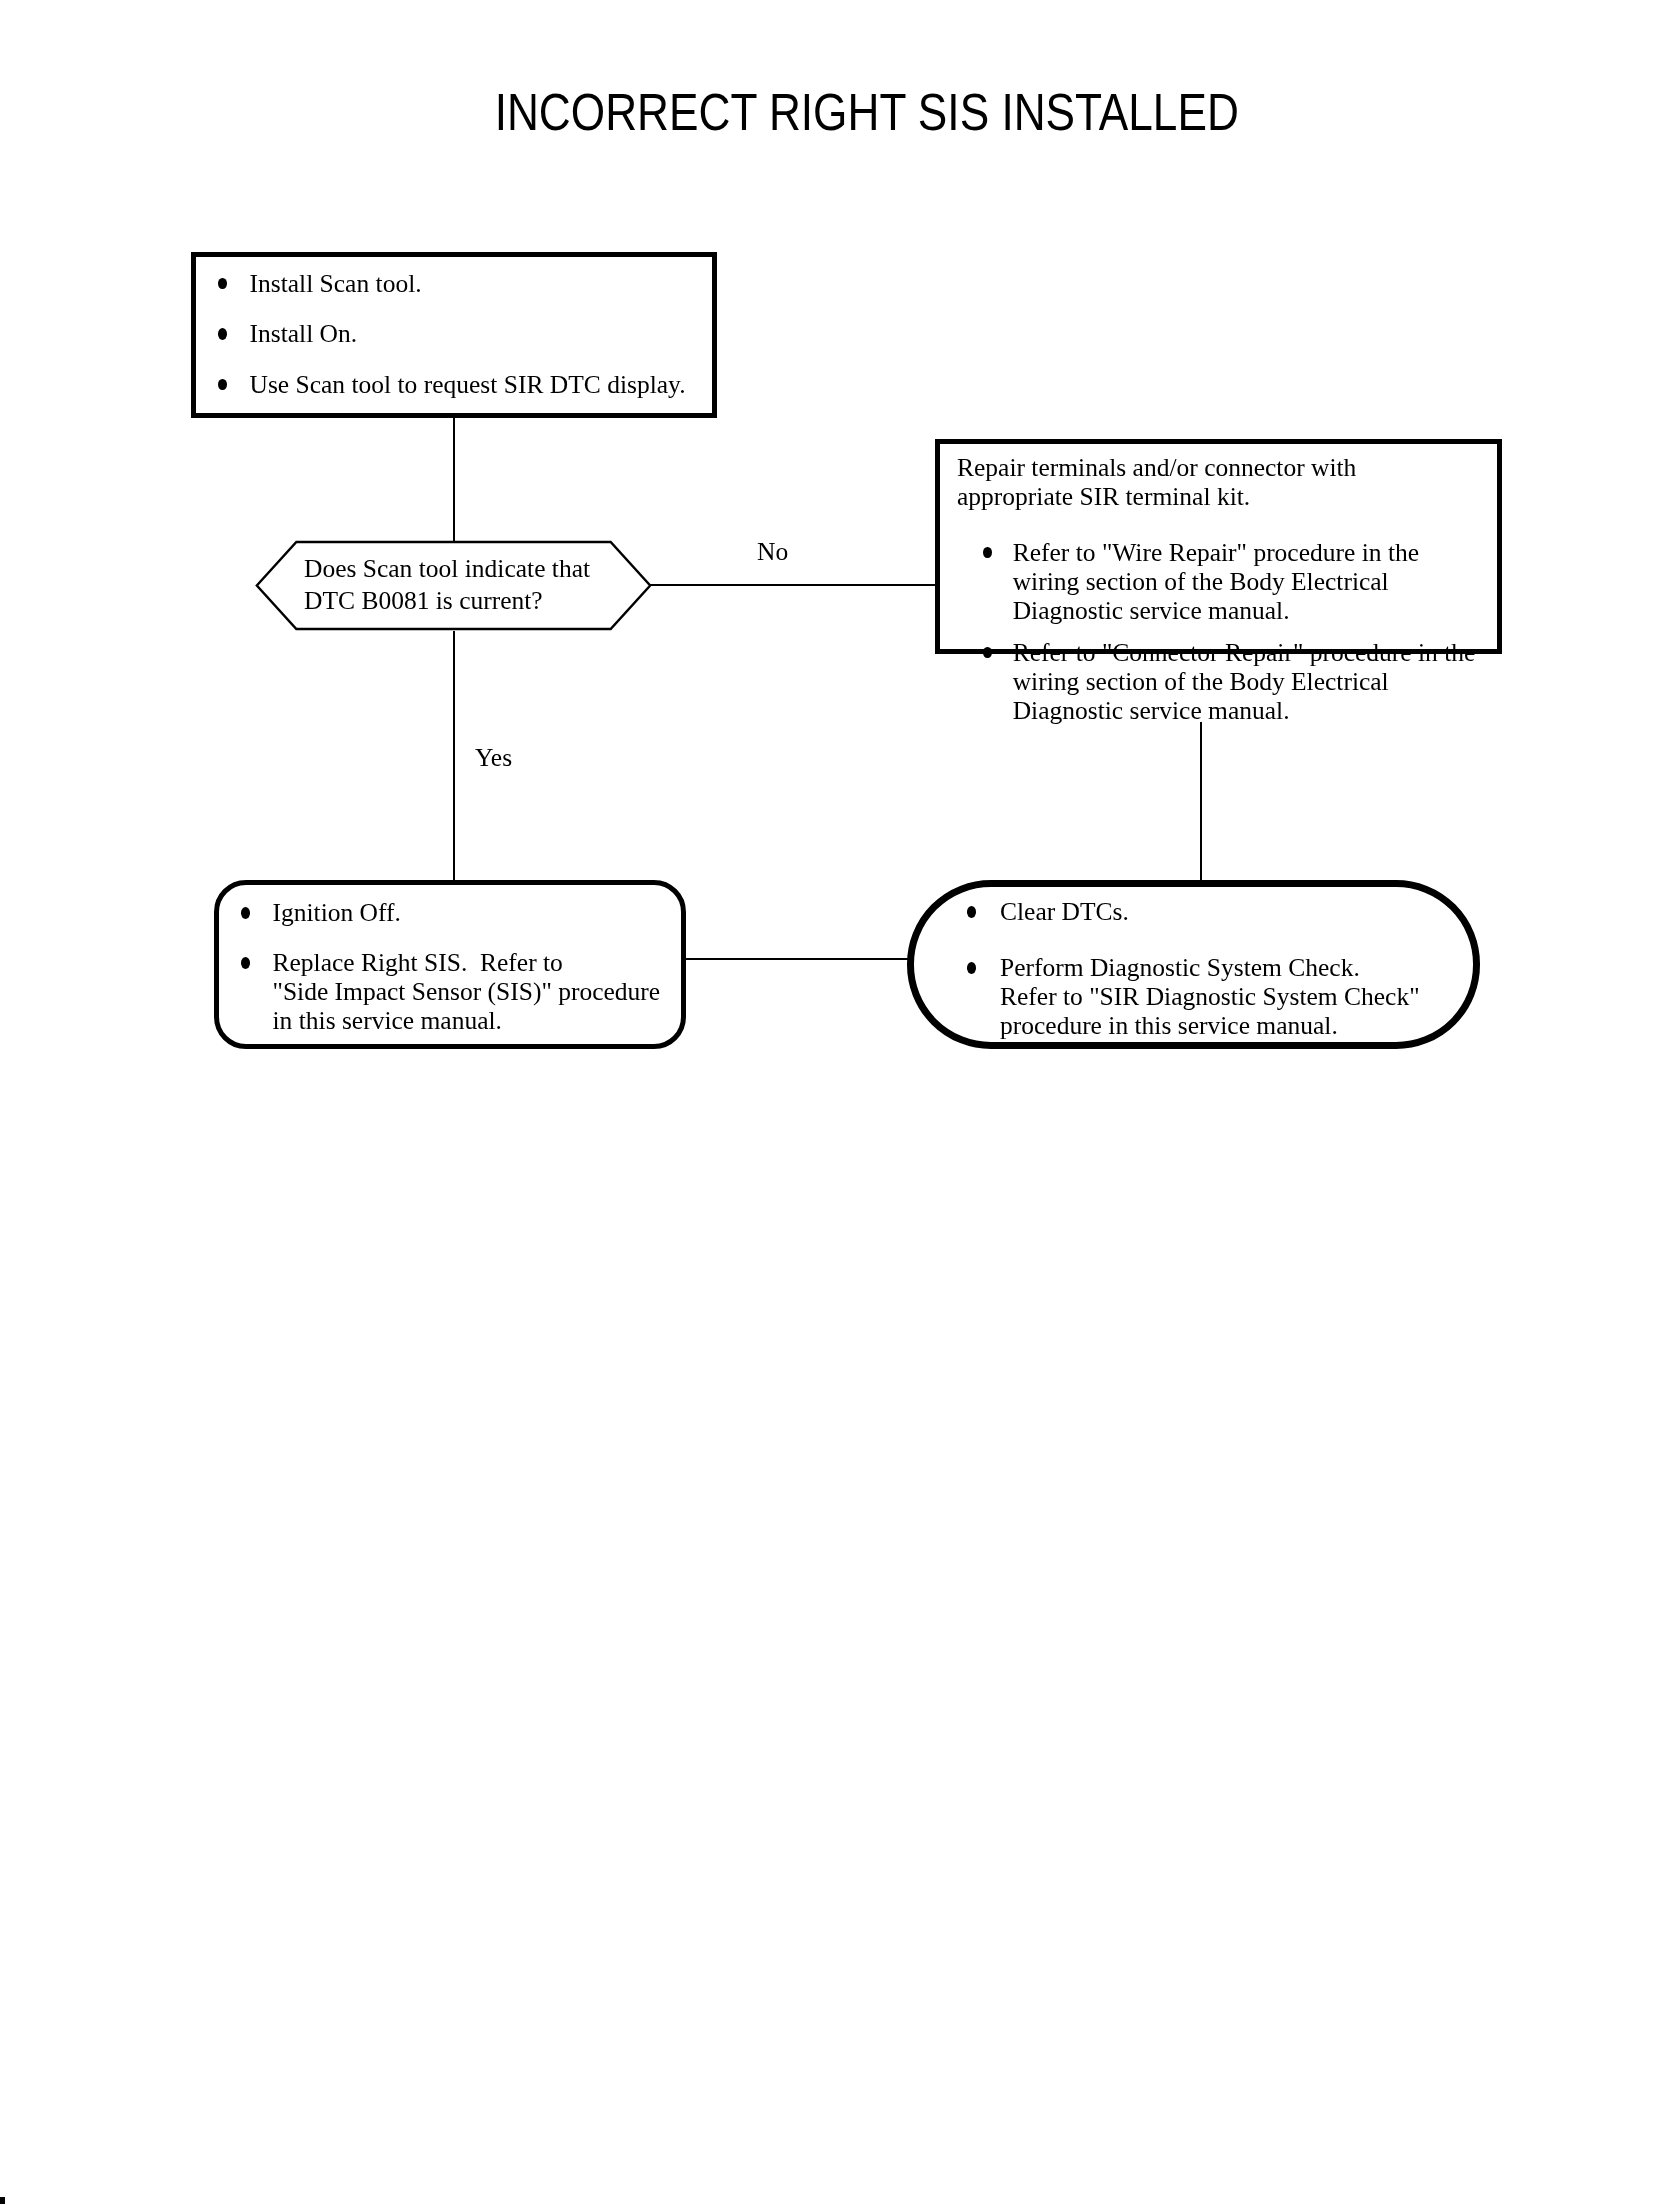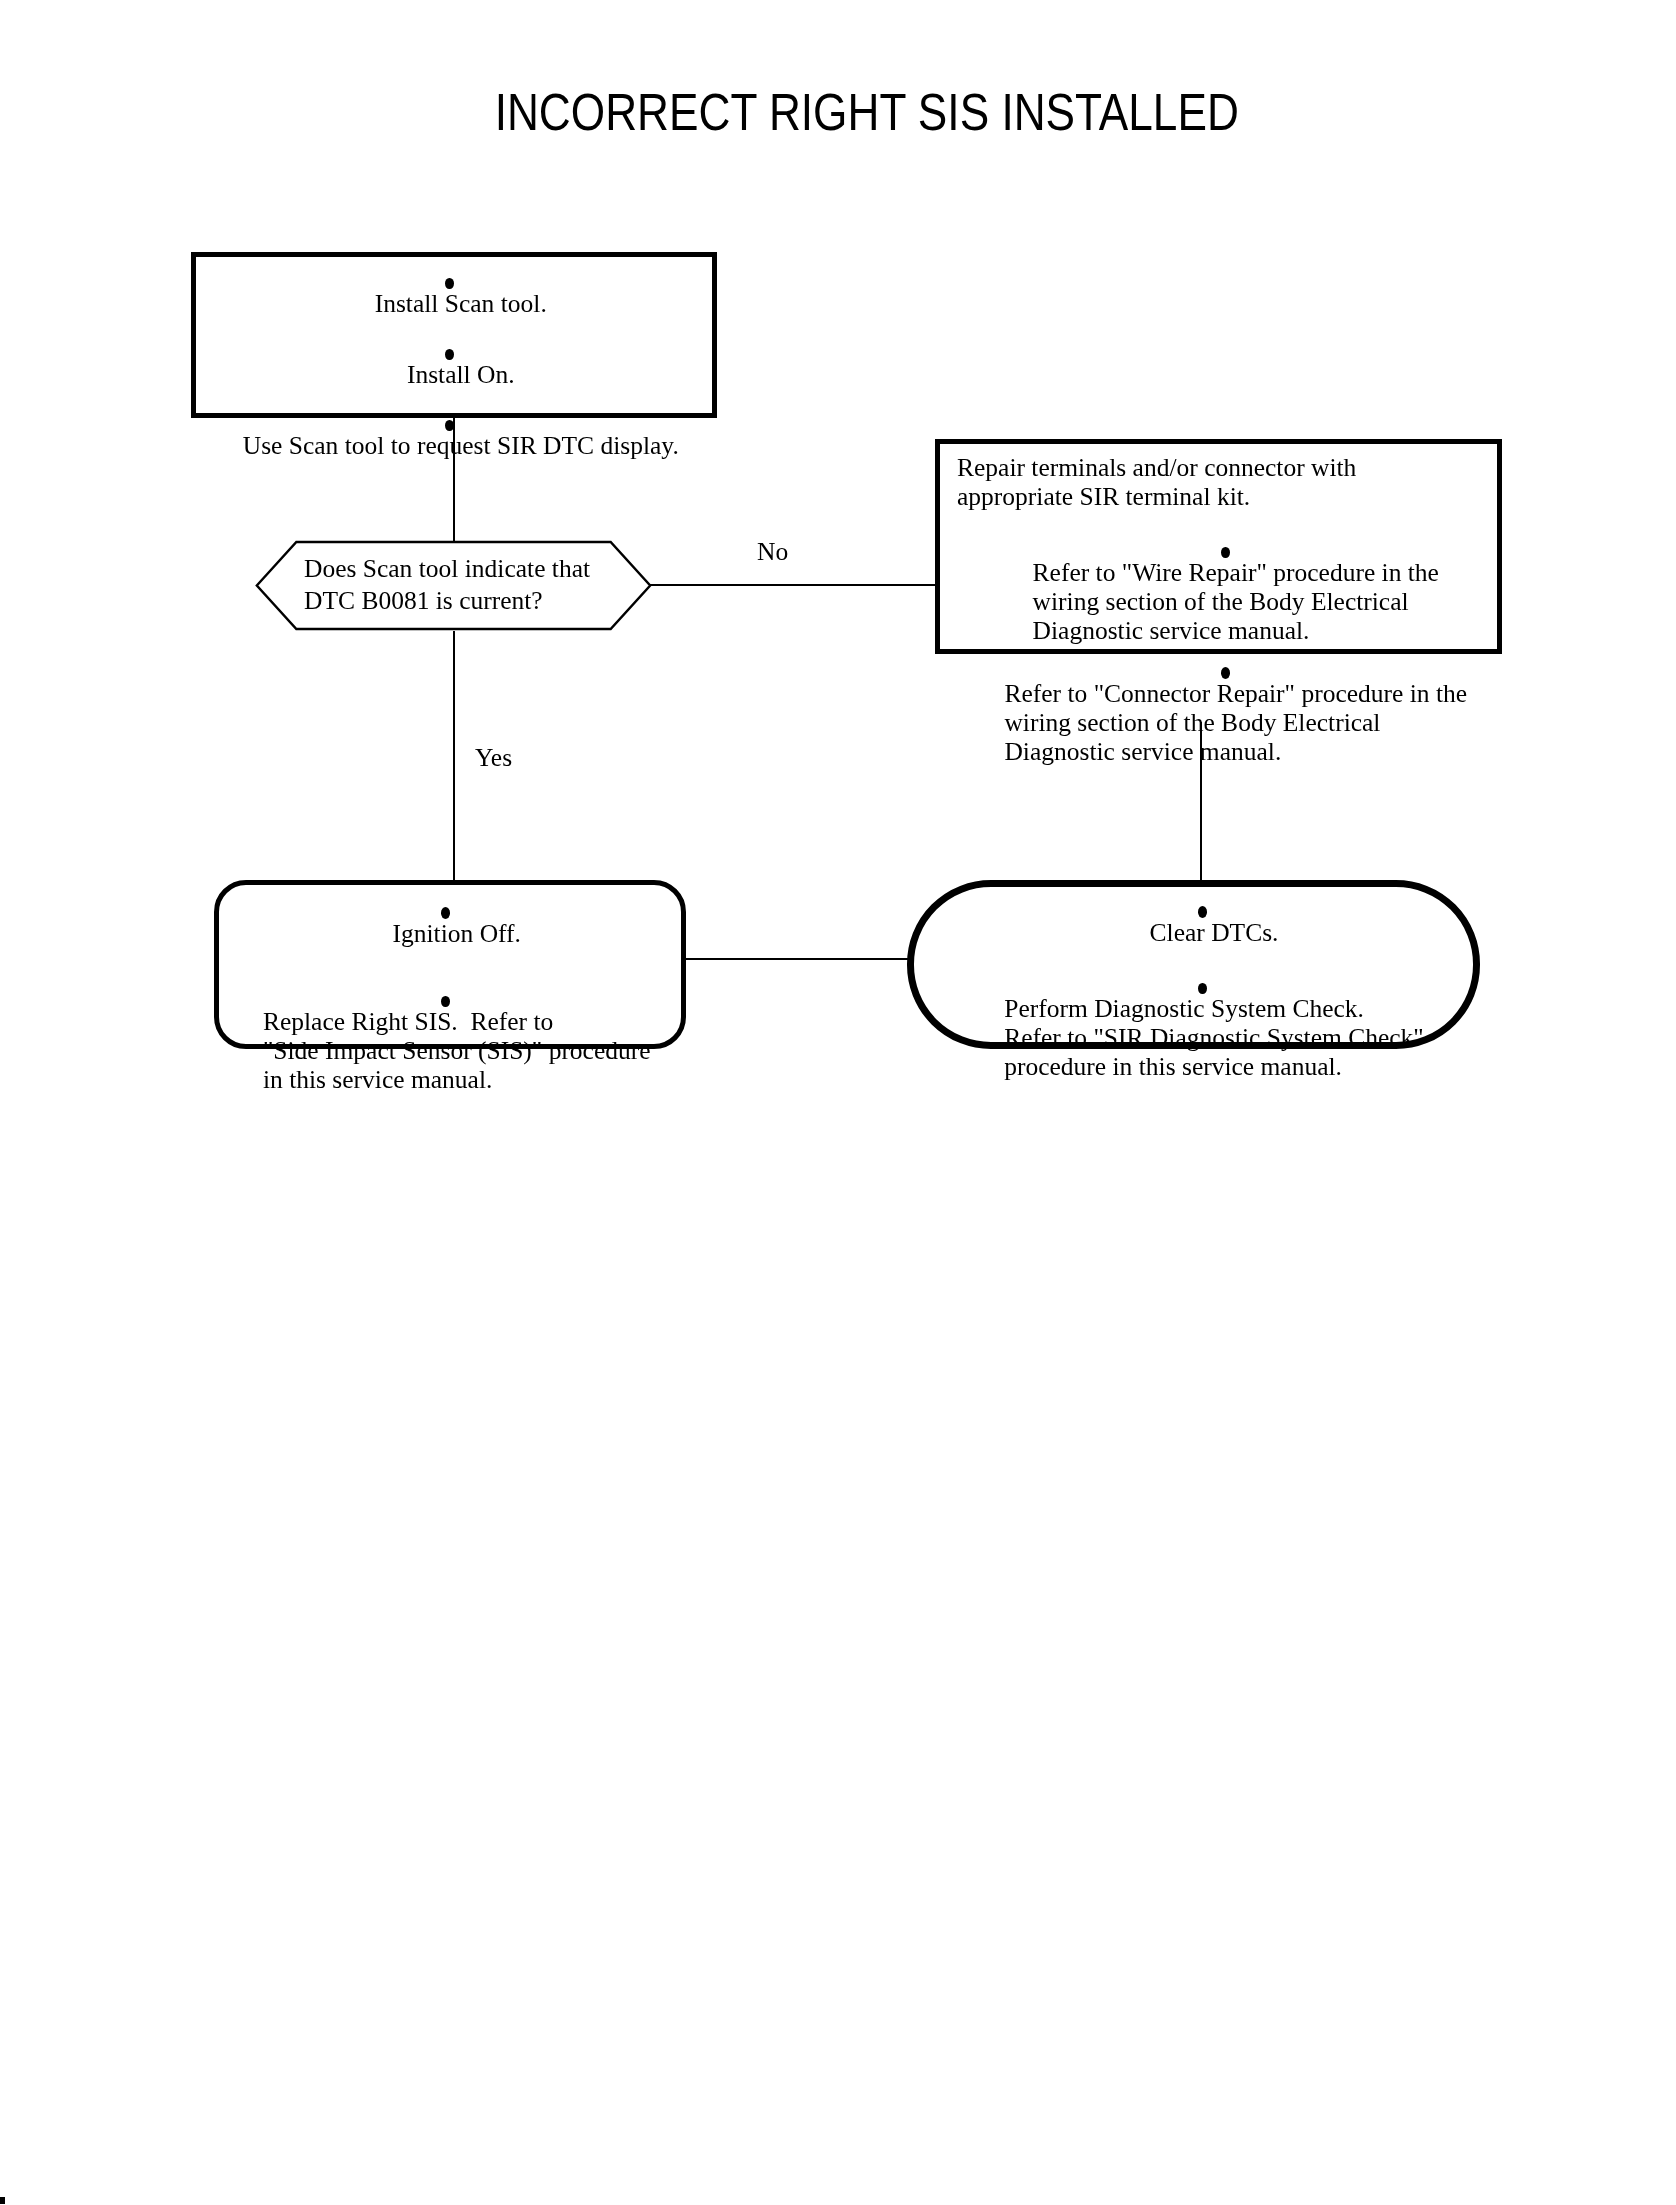--- a/index.html
+++ b/index.html
@@ -19,21 +19,21 @@
     white-space: pre;
   }
   .page-title .squeeze { display: inline-block; transform: scaleX(0.85); transform-origin: center; }
 
   .node { position: absolute; background: #ffffff; box-sizing: border-box; }
   .rect { border: 5.5px solid #000000; }
   .terminator { border: 7.3px solid #000000; border-radius: 84px; }
 
   .line { white-space: pre; line-height: 29px; font-size: 25.5px; }
 
-  .bullet-item { display: flex; align-items: center; flex-direction: column; }
+  .bullet-item { display: flex; align-items: flex-start; }
   .bullet-dot {
     flex: 0 0 auto;
     width: 9px; height: 11.5px; background: #000000; border-radius: 50%;
     margin-top: 9px;
   }
 
   .connector { position: absolute; background: #000000; }
   .h-line { height: 1.8px; }
   .v-line { width: 1.8px; }
 
@@ -54,21 +54,21 @@
   
   #repair-box { left: 935px; top: 439px; width: 567px; height: 215px; padding: 8.5px 8.5px 0 17px; }
   #repair-box .intro { margin-bottom: 27px; }
   #repair-box .bullet-item { margin-left: 26px; }
   #repair-box .bullet-dot { margin-right: 20.7px; }
   #repair-box .bullet-item + .bullet-item { margin-top: 13.4px; }
 
   
   #replace-box { left: 214px; top: 880px; width: 472px; height: 169px; padding: 13.4px 8.5px 0 22px; border-radius: 32px; }
   #replace-box .bullet-dot { margin-right: 22.5px; }
-  #replace-box .bullet-item + .bullet-item { margin-top: 39px; }
+  #replace-box .bullet-item + .bullet-item { margin-top: 21px; }
 
   
   #end-terminator { left: 907px; top: 880px; width: 573px; height: 169px; padding: 10px 12px 0 53px; }
   #end-terminator .bullet-dot { margin-right: 24px; }
   #end-terminator .bullet-item + .bullet-item { margin-top: 27px; }
 
   #corner-mark { position: absolute; left: 0px; top: 2197px; width: 4.9px; height: 7.3px; background: #000000; }
 </style>
 </head>
 <body>

